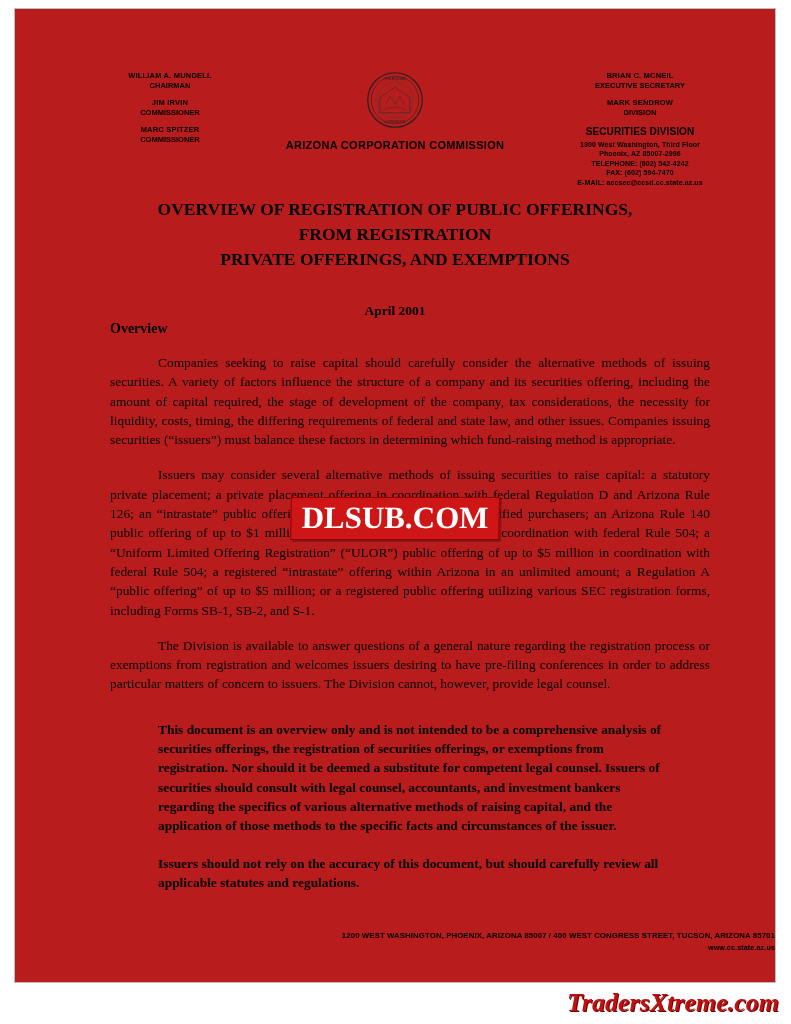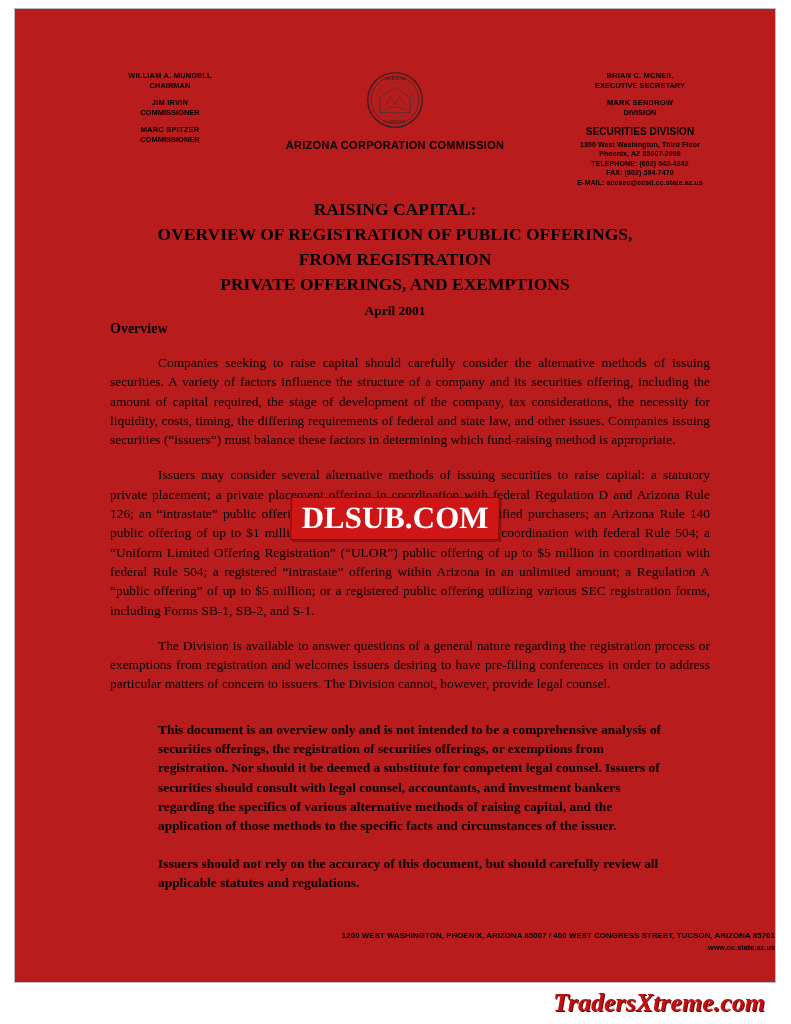--- a/index.html
+++ b/index.html
@@ -34,21 +34,21 @@
     top: 6px;
     font-family: "Liberation Sans", sans-serif;
     font-weight: bold;
     font-size: 33px;
     color: #161616;
     letter-spacing: -1px;
     text-shadow: 1px 1px 0 #9a9a9a;
   }
   .wm-bottom {
     position: absolute;
-    right: 26px;
+    right: 12px;
     bottom: 6px;
     font-family: "Liberation Serif", serif;
     font-weight: bold;
     font-style: italic;
     font-size: 26px;
     color: #c01010;
     text-shadow: 1px 1px 0 #6d0000;
   }
   .wm-center {
     position: absolute;
@@ -238,21 +238,20 @@
           <div>1300 West Washington, Third Floor</div>
           <div>Phoenix, AZ  85007-2996</div>
           <div>TELEPHONE: (602) 542-4242</div>
           <div>FAX: (602) 594-7470</div>
           <div>E-MAIL: accsec@ccsd.cc.state.az.us</div>
         </div>
       </div>
     </div>
 
     <div class="doc-title">
-      <div>RAISING CAPITAL:</div>
       <div>OVERVIEW OF REGISTRATION OF PUBLIC OFFERINGS,</div>
       <div>FROM REGISTRATION</div>
       <div>PRIVATE OFFERINGS, AND EXEMPTIONS</div>
     </div>
     <div class="doc-date">April 2001</div>
 
     <div class="body">
       <div class="section-head">Overview</div>
       <p class="para">Companies seeking to raise capital should carefully consider the alternative methods of issuing securities.  A variety of factors influence the structure of a company and its securities offering, including the amount of capital required, the stage of development of the company, tax considerations, the necessity for liquidity, costs, timing, the differing requirements of federal and state law, and other issues.  Companies issuing securities (“issuers”) must balance these factors in determining which fund-raising method is appropriate.</p>
       <p class="para">Issuers may consider several alternative methods of issuing securities to raise capital:  a statutory private placement; a private placement offering in coordination with federal Regulation D and Arizona Rule 126; an “intrastate” public offering of up to $5 million solely to qualified purchasers; an Arizona Rule 140 public offering of up to $1 million solely to “accredited investors” in coordination with federal Rule 504; a “Uniform Limited Offering Registration” (“ULOR”) public offering of up to $5 million in coordination with federal Rule 504; a registered “intrastate” offering within Arizona in an unlimited amount; a Regulation A “public offering” of up to $5 million; or a registered public offering utilizing various SEC registration forms, including Forms SB-1, SB-2, and S-1.</p>

